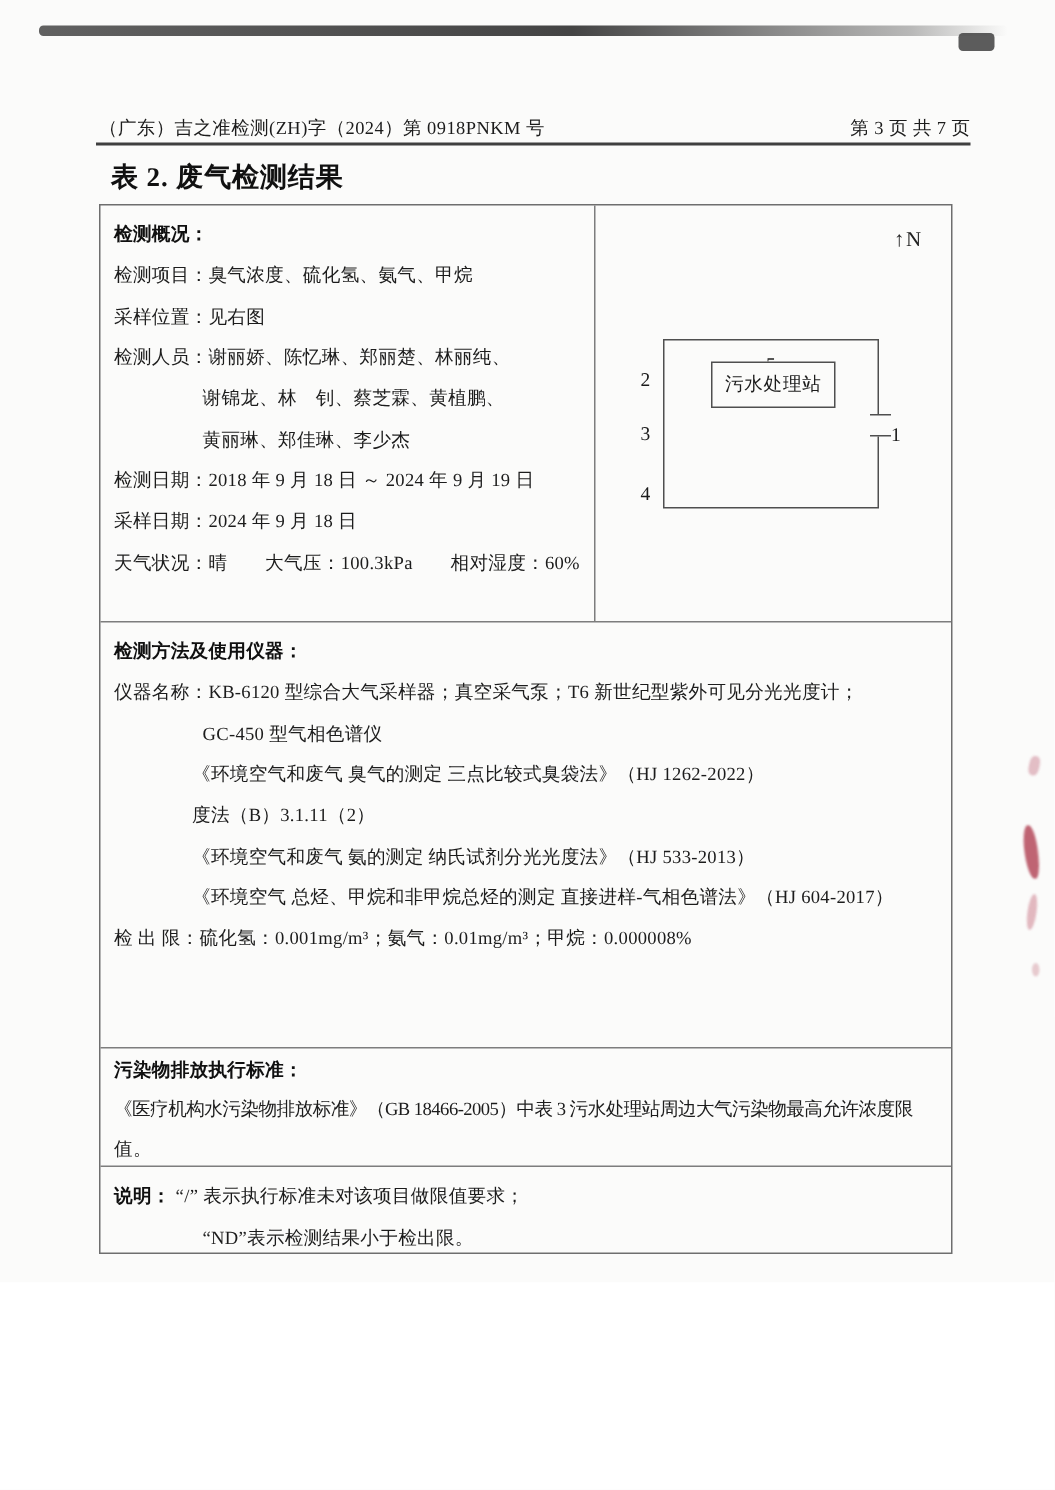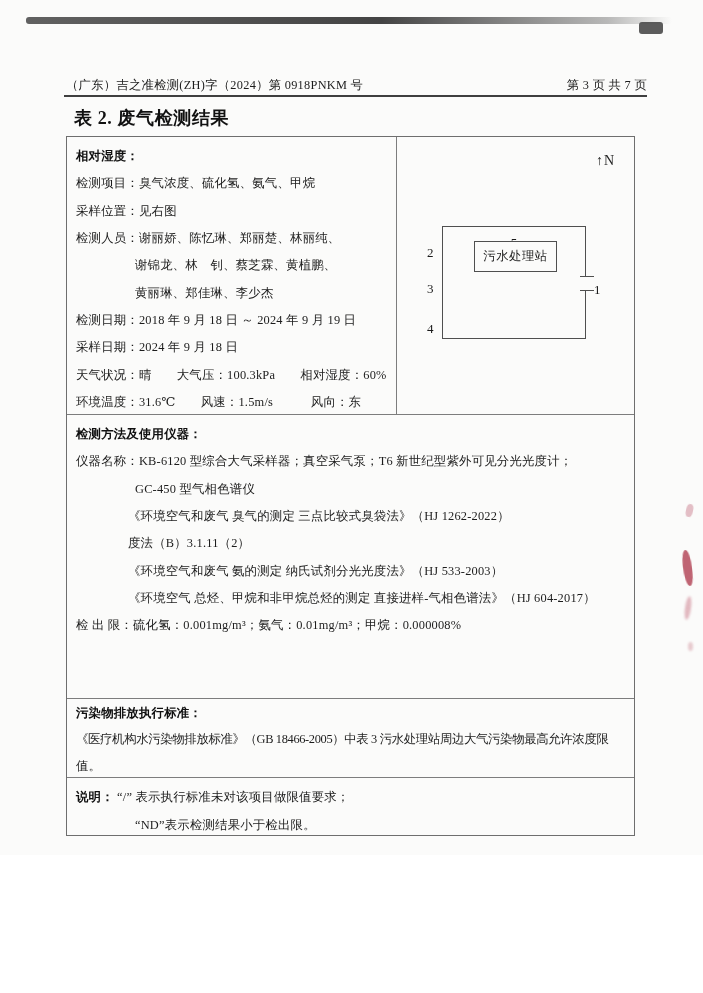--- a/index.html
+++ b/index.html
@@ -79,39 +79,38 @@
   </div>
   <div class="hdr-rule"></div>
 
   <div class="title">表 2. 废气检测结果</div>
 
   <div class="tbl">
 
     <div class="trow1">
       <div class="cell cell-overview">
 
-          <div class="ln"><span class="lbl">相对湿度：</span><span></span></div>
+          <div class="ln"><span class="lbl">检测概况：</span><span></span></div>
 
           <div class="ln"><span class="lbl"></span><span>检测项目：臭气浓度、硫化氢、氨气、甲烷</span></div>
 
           <div class="ln"><span class="lbl"></span><span>采样位置：见右图</span></div>
 
           <div class="ln"><span class="lbl"></span><span>检测人员：谢丽娇、陈忆琳、郑丽楚、林丽纯、</span></div>
 
           <div class="ln ind1"><span class="lbl"></span><span>谢锦龙、林　钊、蔡芝霖、黄植鹏、</span></div>
 
           <div class="ln ind1"><span class="lbl"></span><span>黄丽琳、郑佳琳、李少杰</span></div>
 
           <div class="ln"><span class="lbl"></span><span>检测日期：2018 年 9 月 18 日 ～ 2024 年 9 月 19 日</span></div>
 
           <div class="ln"><span class="lbl"></span><span>采样日期：2024 年 9 月 18 日</span></div>
 
           <div class="ln"><span class="lbl"></span><span>天气状况：晴　　大气压：100.3kPa　　相对湿度：60%</span></div>
 
-          <div class="ln"><span class="lbl"></span><span>环境温度：31.6℃　　风速：1.5m/s　　　风向：东</span></div>
         </div>
 
       <div class="cell cell-diagram">
         <div class="dg north">↑N</div>
         <div class="dg outer-box"></div>
         <div class="dg pnum n5">5</div>
         <div class="dg inner-box">污水处理站</div>
         <div class="dg pnum n2">2</div>
         <div class="dg pnum n3">3</div>
         <div class="dg pnum n4">4</div>
@@ -127,21 +126,21 @@
         <div class="ln"><span class="lbl"></span><span>仪器名称：KB-6120 型综合大气采样器；真空采气泵；T6 新世纪型紫外可见分光光度计；</span></div>
 
         <div class="ln ind1"><span class="lbl"></span><span>GC-450 型气相色谱仪</span></div>
 
 
         <div class="ln ind2"><span class="lbl"></span><span>《环境空气和废气 臭气的测定 三点比较式臭袋法》（HJ 1262-2022）</span></div>
 
 
         <div class="ln ind2"><span class="lbl"></span><span>度法（B）3.1.11（2）</span></div>
 
-        <div class="ln ind2"><span class="lbl"></span><span>《环境空气和废气 氨的测定 纳氏试剂分光光度法》（HJ 533-2003）</span></div>
+        <div class="ln ind2"><span class="lbl"></span><span>《环境空气和废气 氨的测定 纳氏试剂分光光度法》（HJ 533-2013）</span></div>
 
         <div class="ln ind2"><span class="lbl"></span><span>《环境空气 总烃、甲烷和非甲烷总烃的测定 直接进样-气相色谱法》（HJ 604-2017）</span></div>
 
         <div class="ln"><span class="lbl"></span><span>检 出 限：硫化氢：0.001mg/m³；氨气：0.01mg/m³；甲烷：0.000008%</span></div>
       </div>
 
     <div class="cell cell-standards">
 
         <div class="ln"><span class="lbl">污染物排放执行标准：</span><span></span></div>
 

